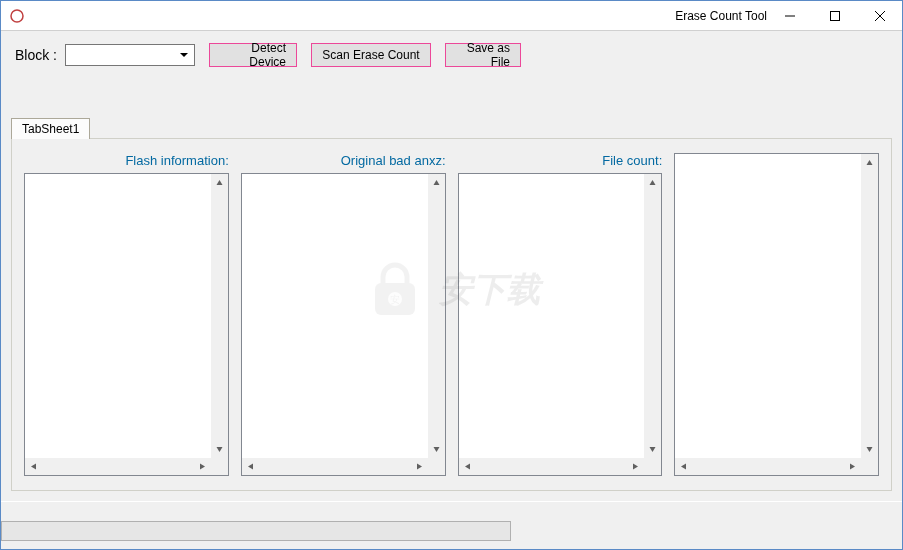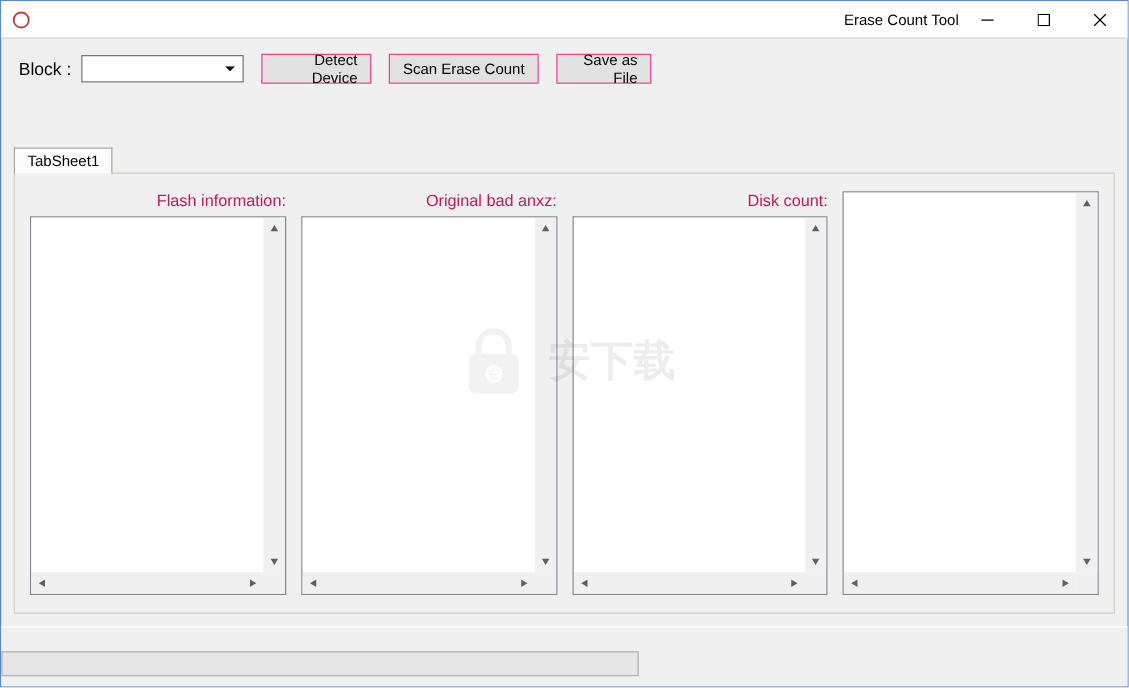--- a/index.html
+++ b/index.html
@@ -26,40 +26,40 @@
   .btn.save { width: 76px; }
   
   
   .tab-area { flex: 1; padding: 0 10px 10px 10px; display: flex; flex-direction: column; position: relative; }
   .tab-header { display: flex; position: relative; z-index: 2; }
   .tab { padding: 3px 10px; border: 1px solid #aca899; border-bottom: none; background: #fcfcfc; font-size: 12px; cursor: pointer; position: relative; top: 1px; margin-top: 40px; }
   .tab-content { flex: 1; border: 1px solid #d0d0c8; background: #f0f0f0; padding: 14px 12px 14px 12px; display: flex; gap: 12px; }
   
   
   .panel { flex: 1; display: flex; flex-direction: column; min-width: 0; }
-  .panel-label { font-size: 13px; color: #be185d; margin-bottom: 5px; }
+  .panel-label { font-size: 13px; color: #0369a1; margin-bottom: 5px; }
   .panel-box { flex: 1; border: 1px solid #828790; background: #fff; display: flex; flex-direction: column; overflow: hidden; }
   .panel-body { flex: 1; display: flex; overflow: hidden; }
   .panel-content { flex: 1; background: #fff; }
   .vscroll { width: 17px; background: #f0f0f0; display: flex; flex-direction: column; }
   .hscroll { height: 17px; background: #f0f0f0; display: flex; flex-direction: row; border-top: 0; }
   .scroll-btn { width: 17px; height: 17px; display: flex; align-items: center; justify-content: center; color: #606060; background: #f0f0f0; }
   .scroll-btn svg { width: 7px; height: 7px; }
   .scroll-track { flex: 1; background: #f0f0f0; }
   .hscroll-corner { width: 17px; height: 17px; background: #f0f0f0; }
   
   
   .statusbar-outer { height: 48px; background: #f0f0f0; display: flex; flex-direction: column; }
   .status-gap { height: 20px; border-top: 1px solid #fff; }
   .progressbar { height: 20px; border: 1px solid #b0b0b0; background: #e6e6e6; margin: 0; width: 510px; }
 
   
   .watermark { position: absolute; left: 50%; top: 50%; transform: translate(-50%, -50%); opacity: 0.10; pointer-events: none; display: flex; align-items: center; gap: 12px; z-index: 5; }
   .watermark .lock { width: 64px; height: 64px; display:flex; align-items:center; justify-content:center; }
-  .watermark .wm-text { display: flex; flex-direction: column; font-family: sans-serif; color: #555; }
+  .watermark .wm-text { display: flex; flex-direction: column; font-family: sans-serif; color: #555; font-style: italic; }
   .watermark .wm-text .cn { font-size: 34px; font-weight: 600; line-height: 1; }
   .watermark .wm-text .en { font-size: 21px; line-height: 1; letter-spacing: 0.5px; }
 </style>
 </head>
 <body>
 
 <div class="window">
 
   <div class="titlebar">
     <div class="titlebar-icon">
@@ -199,21 +199,21 @@
                     <polygon points="1,0.5 1,6.5 6,3.5" fill="#606060"></polygon>
                   </svg>
                 </div>
             </div>
             <div class="hscroll-corner"></div>
           </div>
         </div>
       </div>
 
       <div class="panel">
-        <div class="panel-label">Disk count:</div>
+        <div class="panel-label">File count:</div>
         <div class="panel-box">
           <div class="panel-body">
             <div class="panel-content"></div>
             <div class="vscroll">
               <div class="scroll-btn">
                   <svg viewBox="0 0 7 7">
                     <polygon points="3.5,1 6.5,6 0.5,6" fill="#606060"></polygon>
                   </svg>
                 </div>
               <div class="scroll-track"></div>

